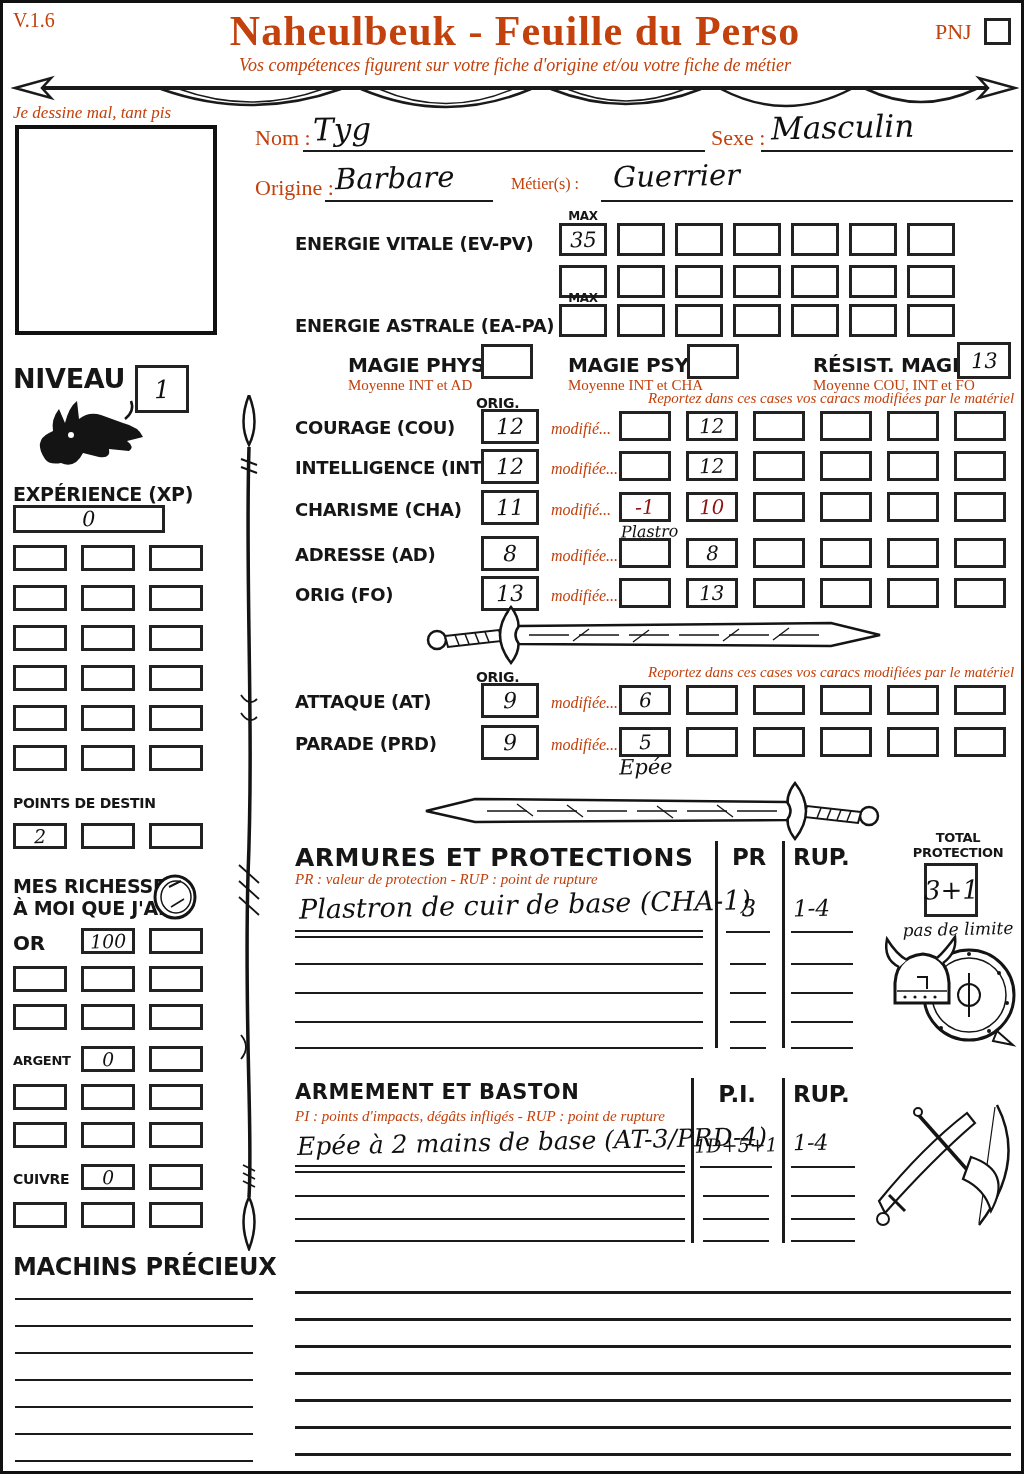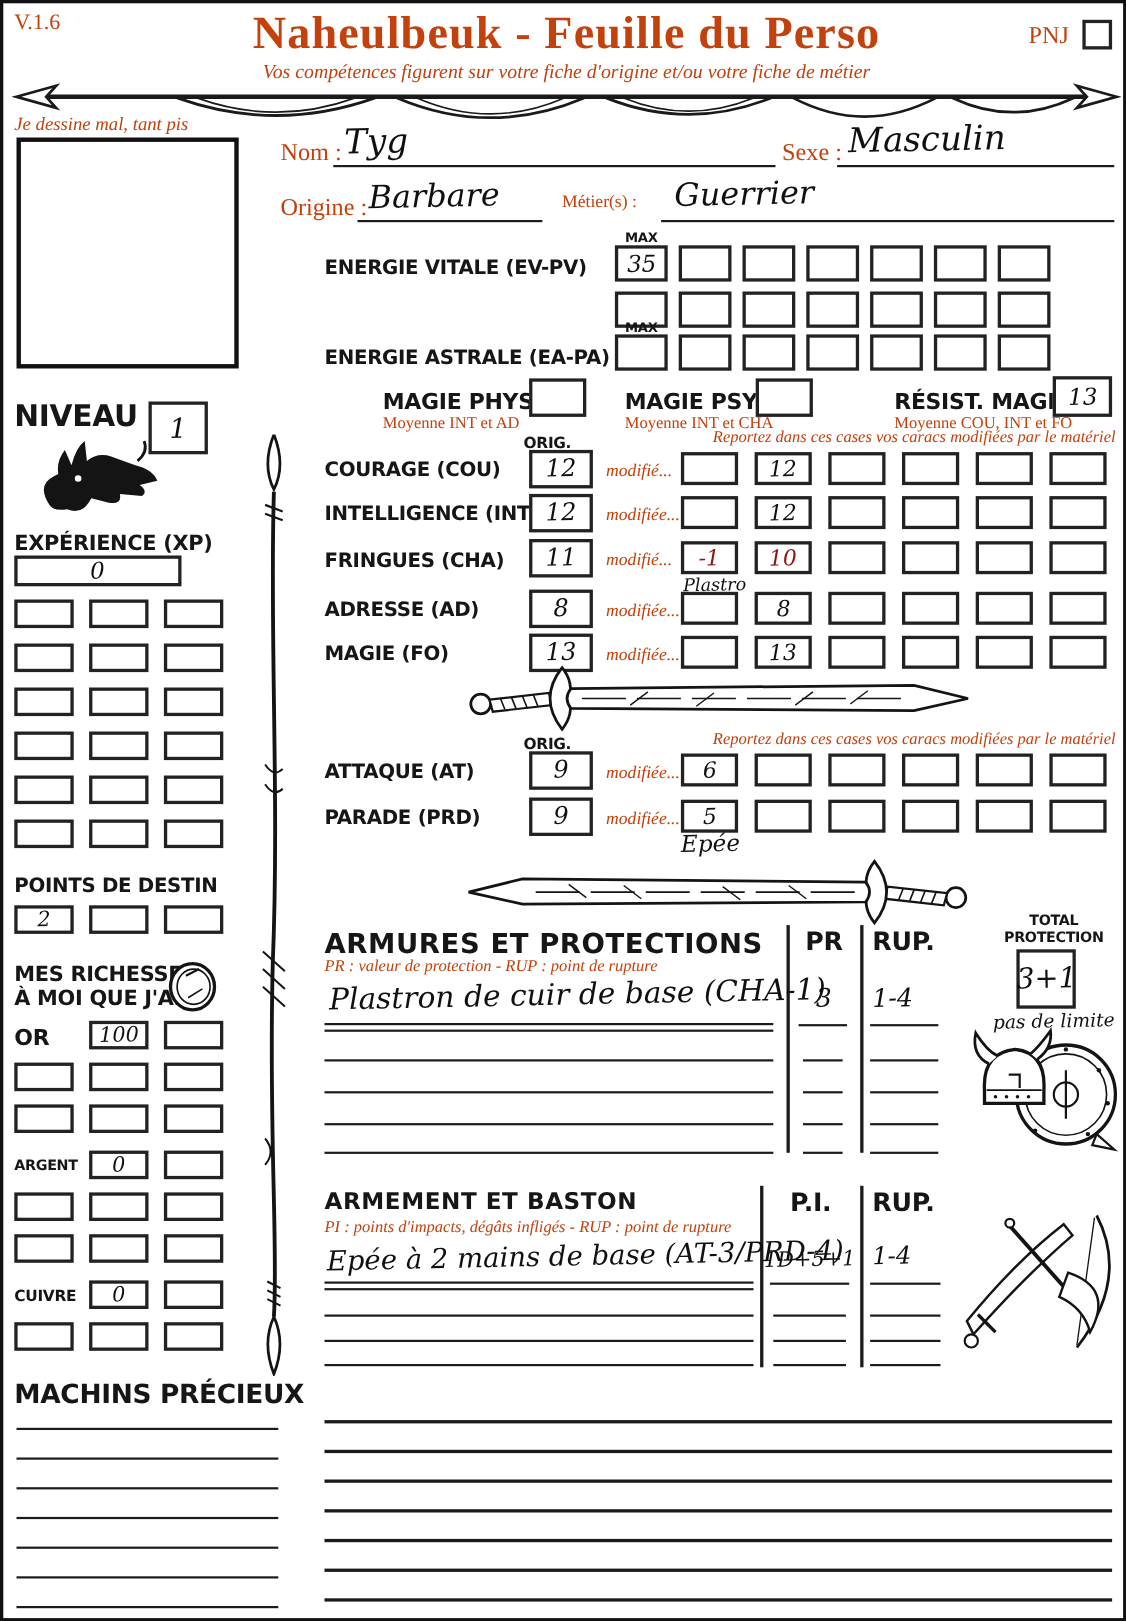--- a/index.html
+++ b/index.html
@@ -101,21 +101,21 @@
       <div class="gbox"></div>
       <div class="gbox"></div>
       <div class="gbox"></div>
     </div>
   <div class="flexrow" style="left:10px;top:742px;gap:14px;">
       <div class="gbox"></div>
       <div class="gbox"></div>
       <div class="gbox"></div>
     </div>
 
-  <div class="abs heavy" style="left:10px;top:792px;font-size:18px;">POINTS DE DESTIN</div>
+  <div class="abs heavy" style="left:10px;top:792px;font-size:14px;">POINTS DE DESTIN</div>
   <div class="flexrow" style="left:10px;top:820px;gap:14px;">
     <div class="gbox">
         <span class="hand" style="font-size:19px;">2</span>
       </div>
     <div class="gbox"></div>
     <div class="gbox"></div>
   </div>
 
   <div class="abs heavy" style="left:10px;top:872px;font-size:19px;line-height:22px;">
     <div>MES RICHESSES</div>
@@ -315,21 +315,21 @@
         <span class="hand" style="font-size:20px;"></span>
       </div>
     <div class="cell">
         <span class="hand" style="font-size:20px;"></span>
       </div>
     <div class="cell">
         <span class="hand" style="font-size:20px;"></span>
       </div>
   </div>
 
-  <div class="abs heavy statlabel" style="left:292px;top:496px;">FRINGUES (CHA)</div>
+  <div class="abs heavy statlabel" style="left:292px;top:496px;">CHARISME (CHA)</div>
   <div class="box" style="left:478px;top:487px;width:58px;height:35px;">
       <span class="hand" style="font-size:22px;">11</span>
     </div>
   <div class="abs serif ital" style="left:548px;top:498px;font-size:16px;">modifié...</div>
   <div class="flexrow" style="left:616px;top:489px;gap:15px;">
     <div class="cell">
         <span class="hand red" style="font-size:20px;">-1</span>
       </div>
     <div class="cell">
         <span class="hand red" style="font-size:20px;">10</span>
@@ -368,21 +368,21 @@
         <span class="hand" style="font-size:20px;"></span>
       </div>
     <div class="cell">
         <span class="hand" style="font-size:20px;"></span>
       </div>
     <div class="cell">
         <span class="hand" style="font-size:20px;"></span>
       </div>
   </div>
 
-  <div class="abs heavy statlabel" style="left:292px;top:581px;">MAGIE (FO)</div>
+  <div class="abs heavy statlabel" style="left:292px;top:581px;">ORIG (FO)</div>
   <div class="box" style="left:478px;top:573px;width:58px;height:35px;">
       <span class="hand" style="font-size:22px;">13</span>
     </div>
   <div class="abs serif ital" style="left:548px;top:584px;font-size:16px;">modifiée...</div>
   <div class="flexrow" style="left:616px;top:575px;gap:15px;">
     <div class="cell">
         <span class="hand" style="font-size:20px;"></span>
       </div>
     <div class="cell">
         <span class="hand" style="font-size:20px;">13</span>

